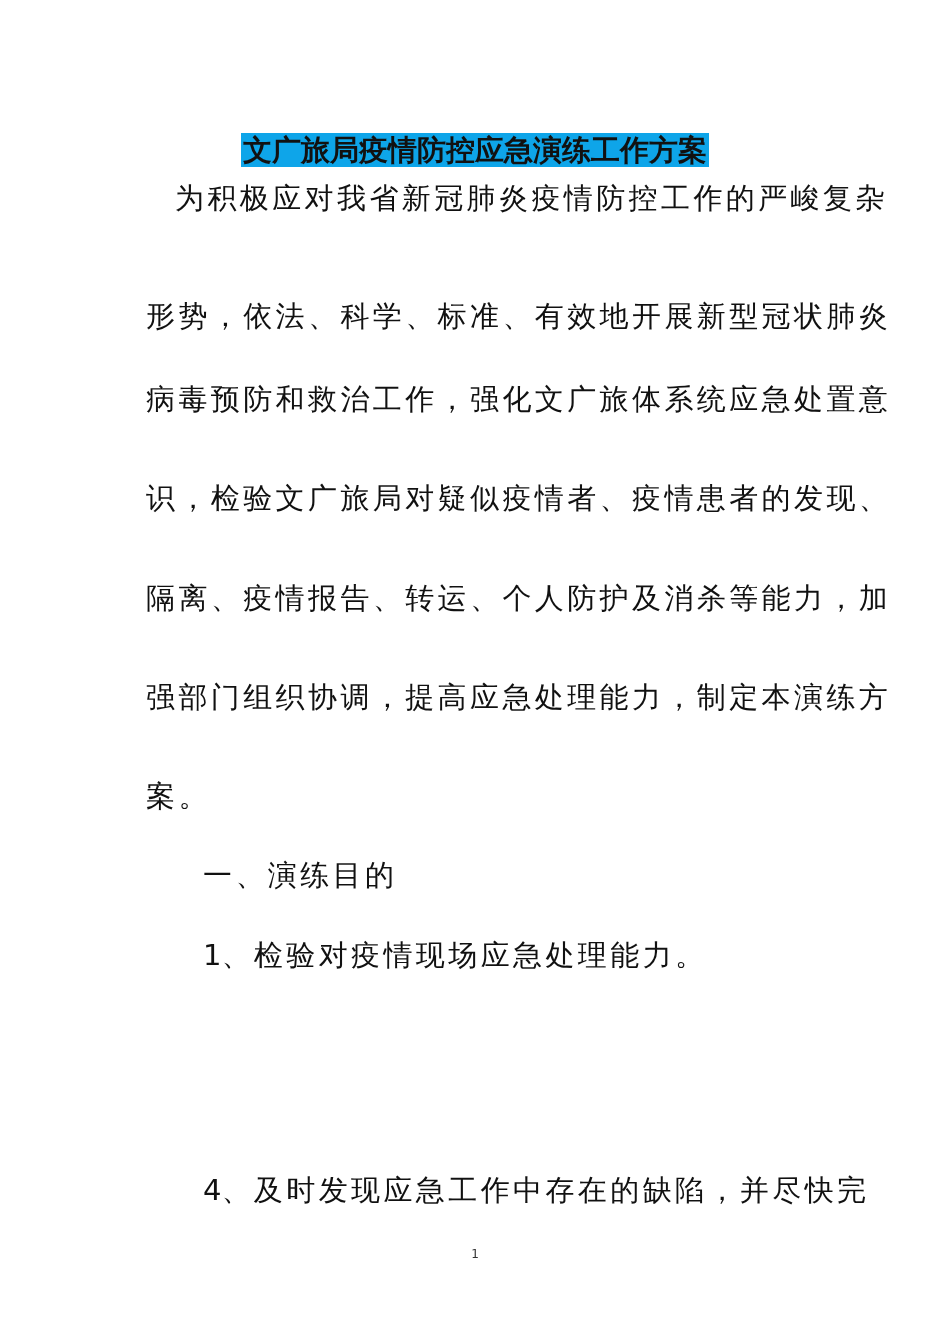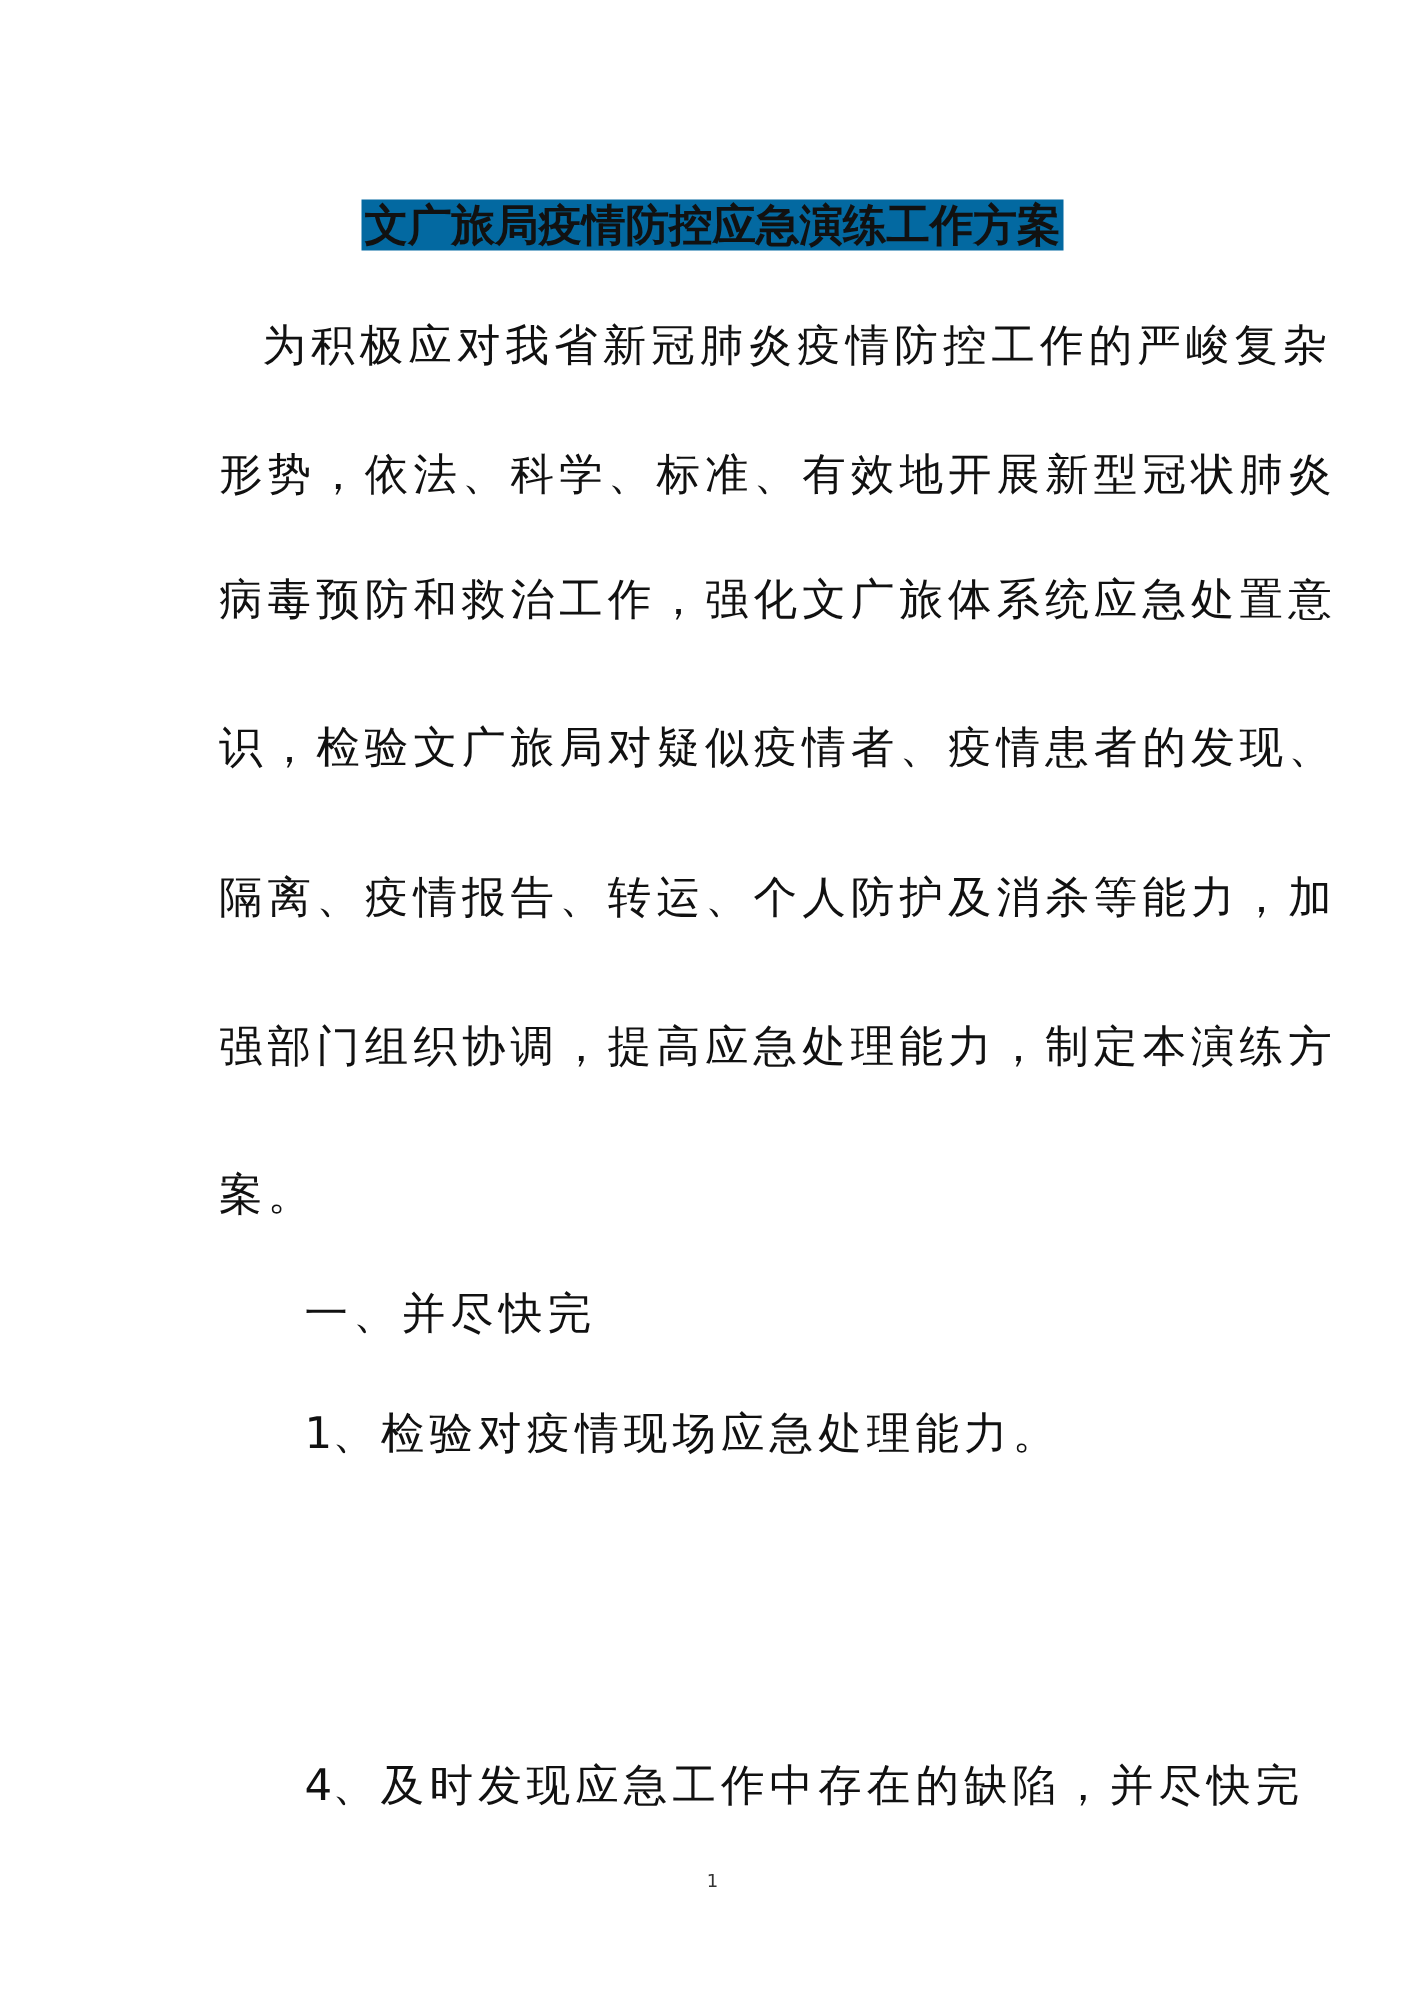--- a/index.html
+++ b/index.html
@@ -27,21 +27,21 @@
       width: 950px;
       top: 130px;
       text-align: center;
       font-family: "DejaVu Sans", "Liberation Sans", sans-serif;
       font-weight: bold;
       font-size: 29px;
       line-height: 40px;
       letter-spacing: 0px;
     }
     .title span {
-      background: #0369a1;
+      background: #0ea5e9;
       padding: 0 2px;
     }
     .line {
       position: absolute;
       left: 146px;
       width: 680px;
       font-size: 29px;
       line-height: 40px;
       white-space: nowrap;
       letter-spacing: 3.4px;
@@ -66,29 +66,29 @@
   </style>
 </head>
 <body>
 
 <div class="page">
 
   <div class="title">
     <span>文广旅局疫情防控应急演练工作方案</span>
   </div>
 
-  <div class="line indent" style="top:178px;margin-top:32px;">为积极应对我省新冠肺炎疫情防控工作的严峻复杂</div>
+  <div class="line indent" style="top:178px;">为积极应对我省新冠肺炎疫情防控工作的严峻复杂</div>
   <div class="line" style="top:296px;">形势，依法、科学、标准、有效地开展新型冠状肺炎</div>
   <div class="line" style="top:379px;">病毒预防和救治工作，强化文广旅体系统应急处置意</div>
   <div class="line" style="top:478px;">识，检验文广旅局对疑似疫情者、疫情患者的发现、</div>
   <div class="line" style="top:578px;">隔离、疫情报告、转运、个人防护及消杀等能力，加</div>
   <div class="line" style="top:677px;">强部门组织协调，提高应急处理能力，制定本演练方</div>
   <div class="line" style="top:776px;">案。</div>
 
-  <div class="line heading" style="top:855px;">一、并尽快完</div>
+  <div class="line heading" style="top:855px;">一、演练目的</div>
 
   <div class="line item" style="top:935px;">
     <span class="num">1</span><span>、检验对疫情现场应急处理能力。</span>
   </div>
   <div class="line item" style="top:1170px; left:203px;">
     <span class="num">4</span><span>、及时发现应急工作中存在的缺陷，并尽快完</span>
   </div>
 
   <div class="page-number">1</div>
 </div>

